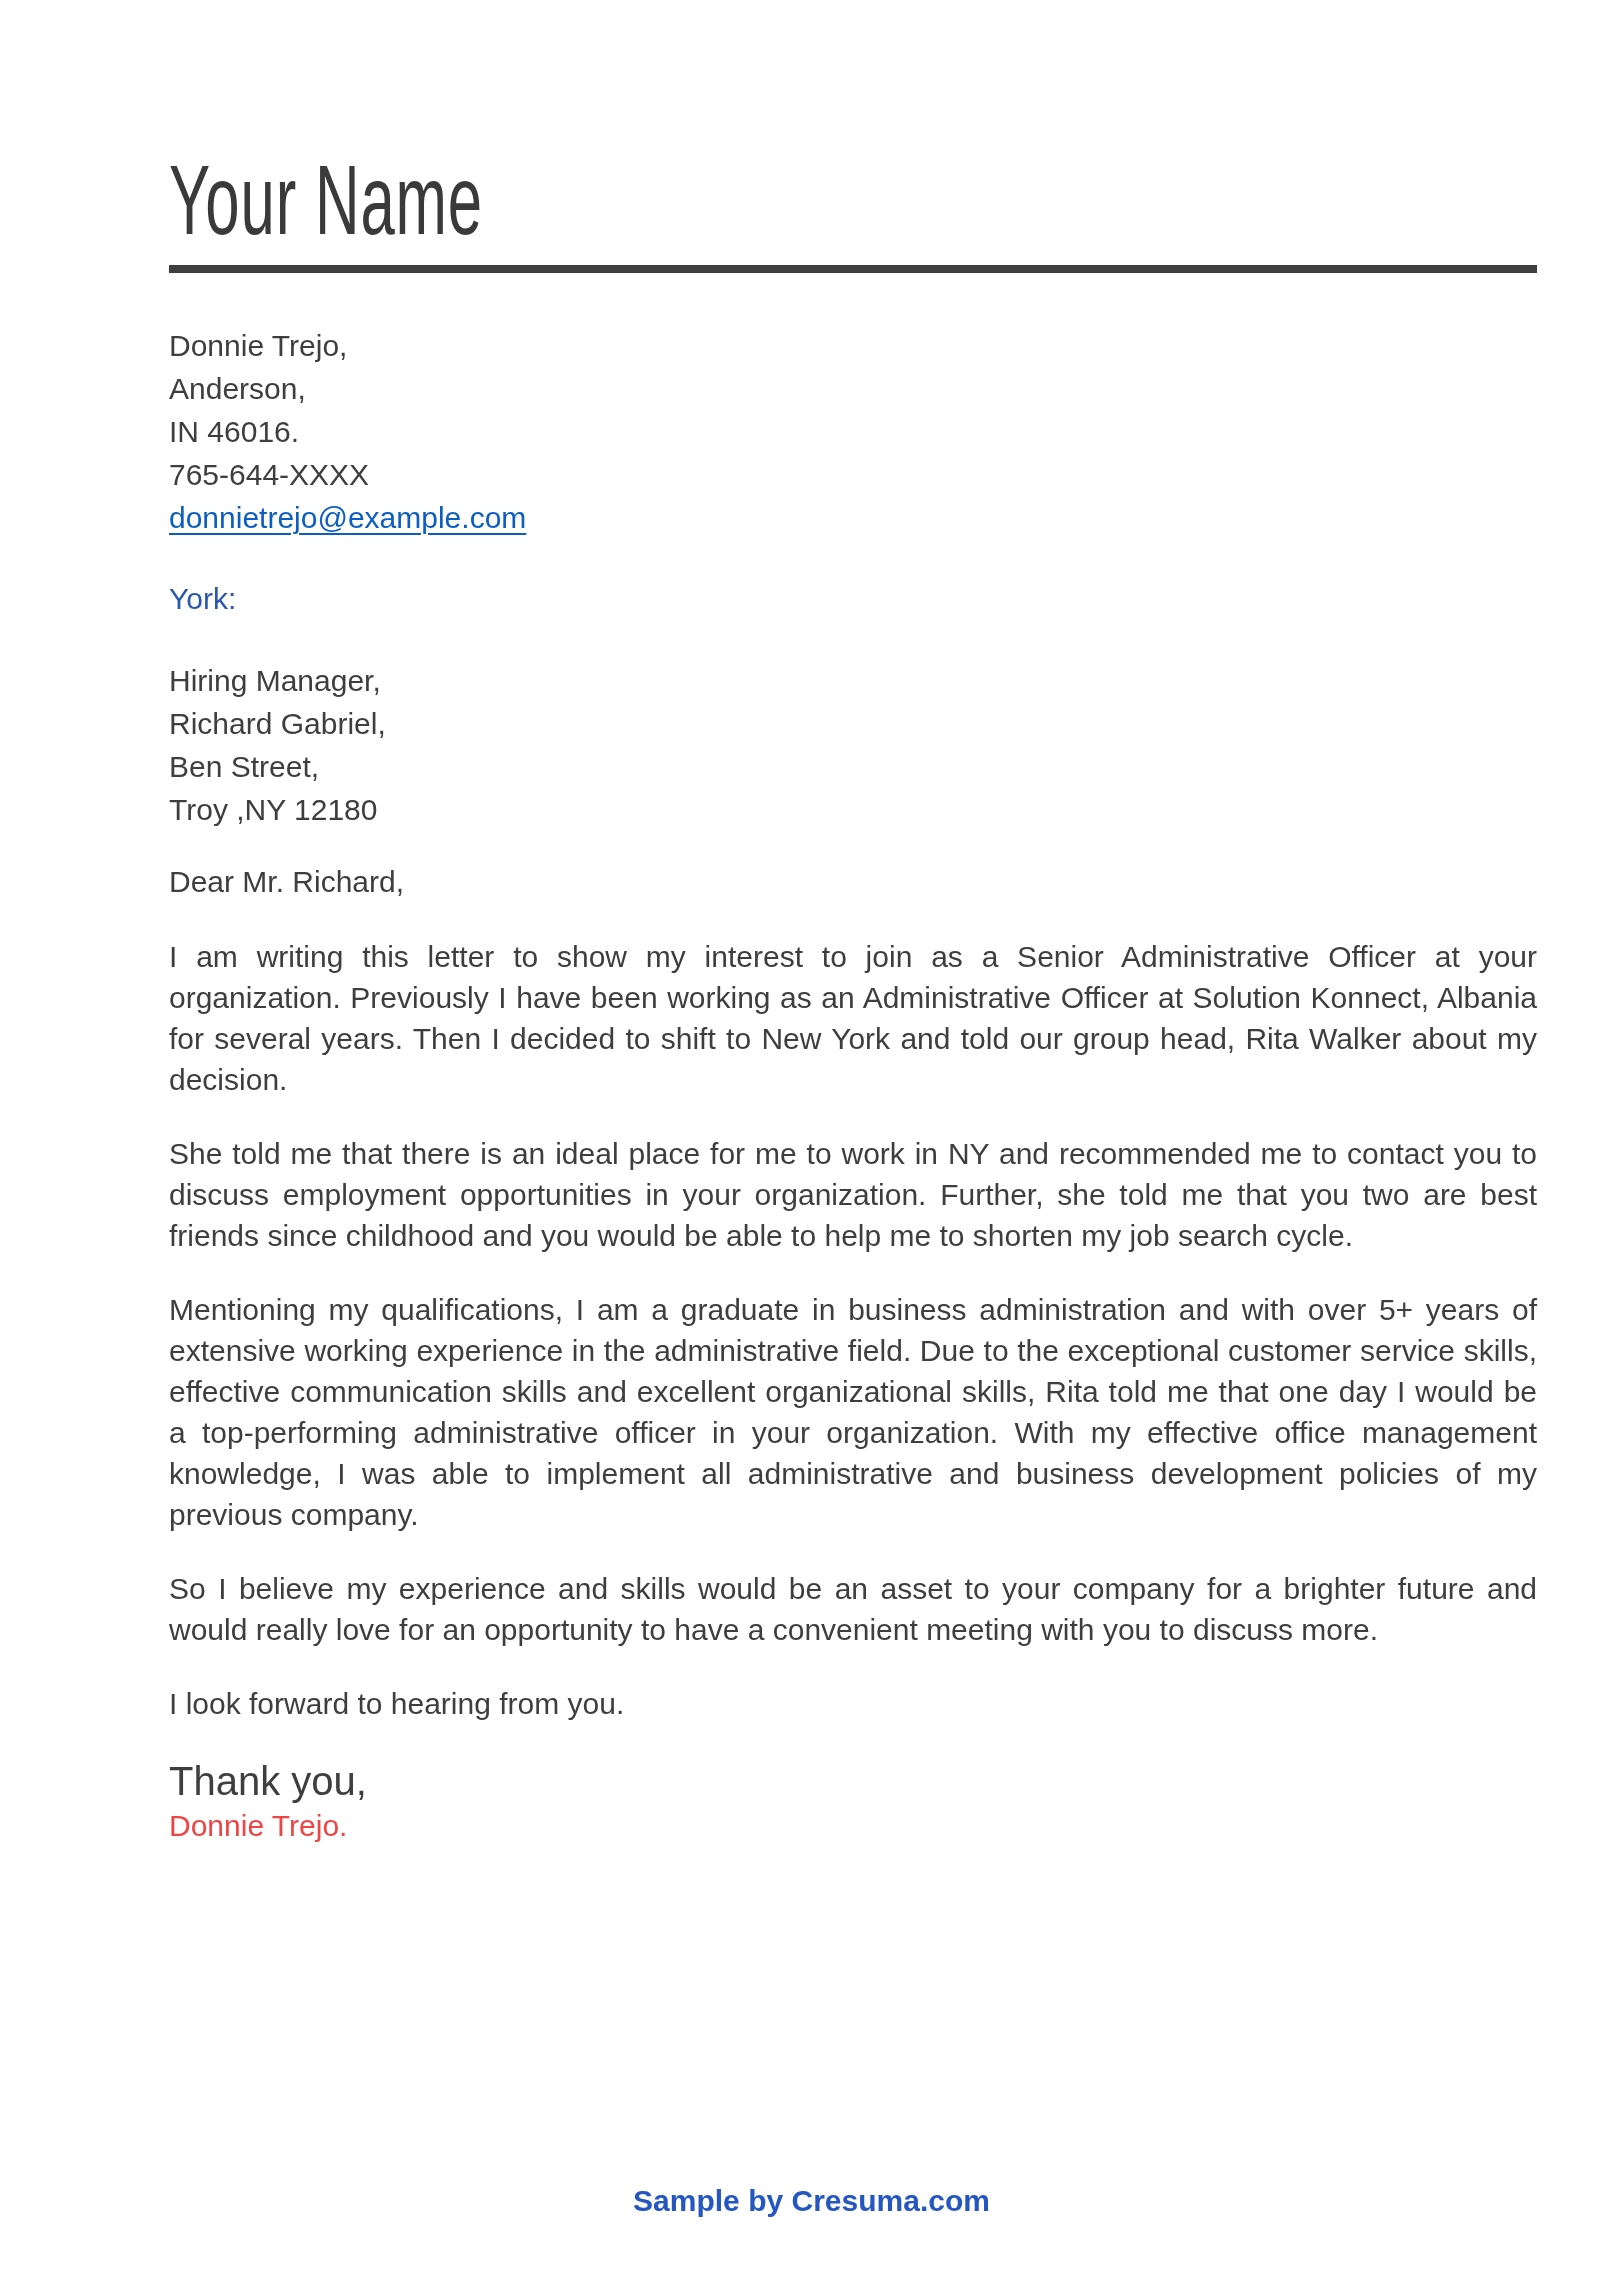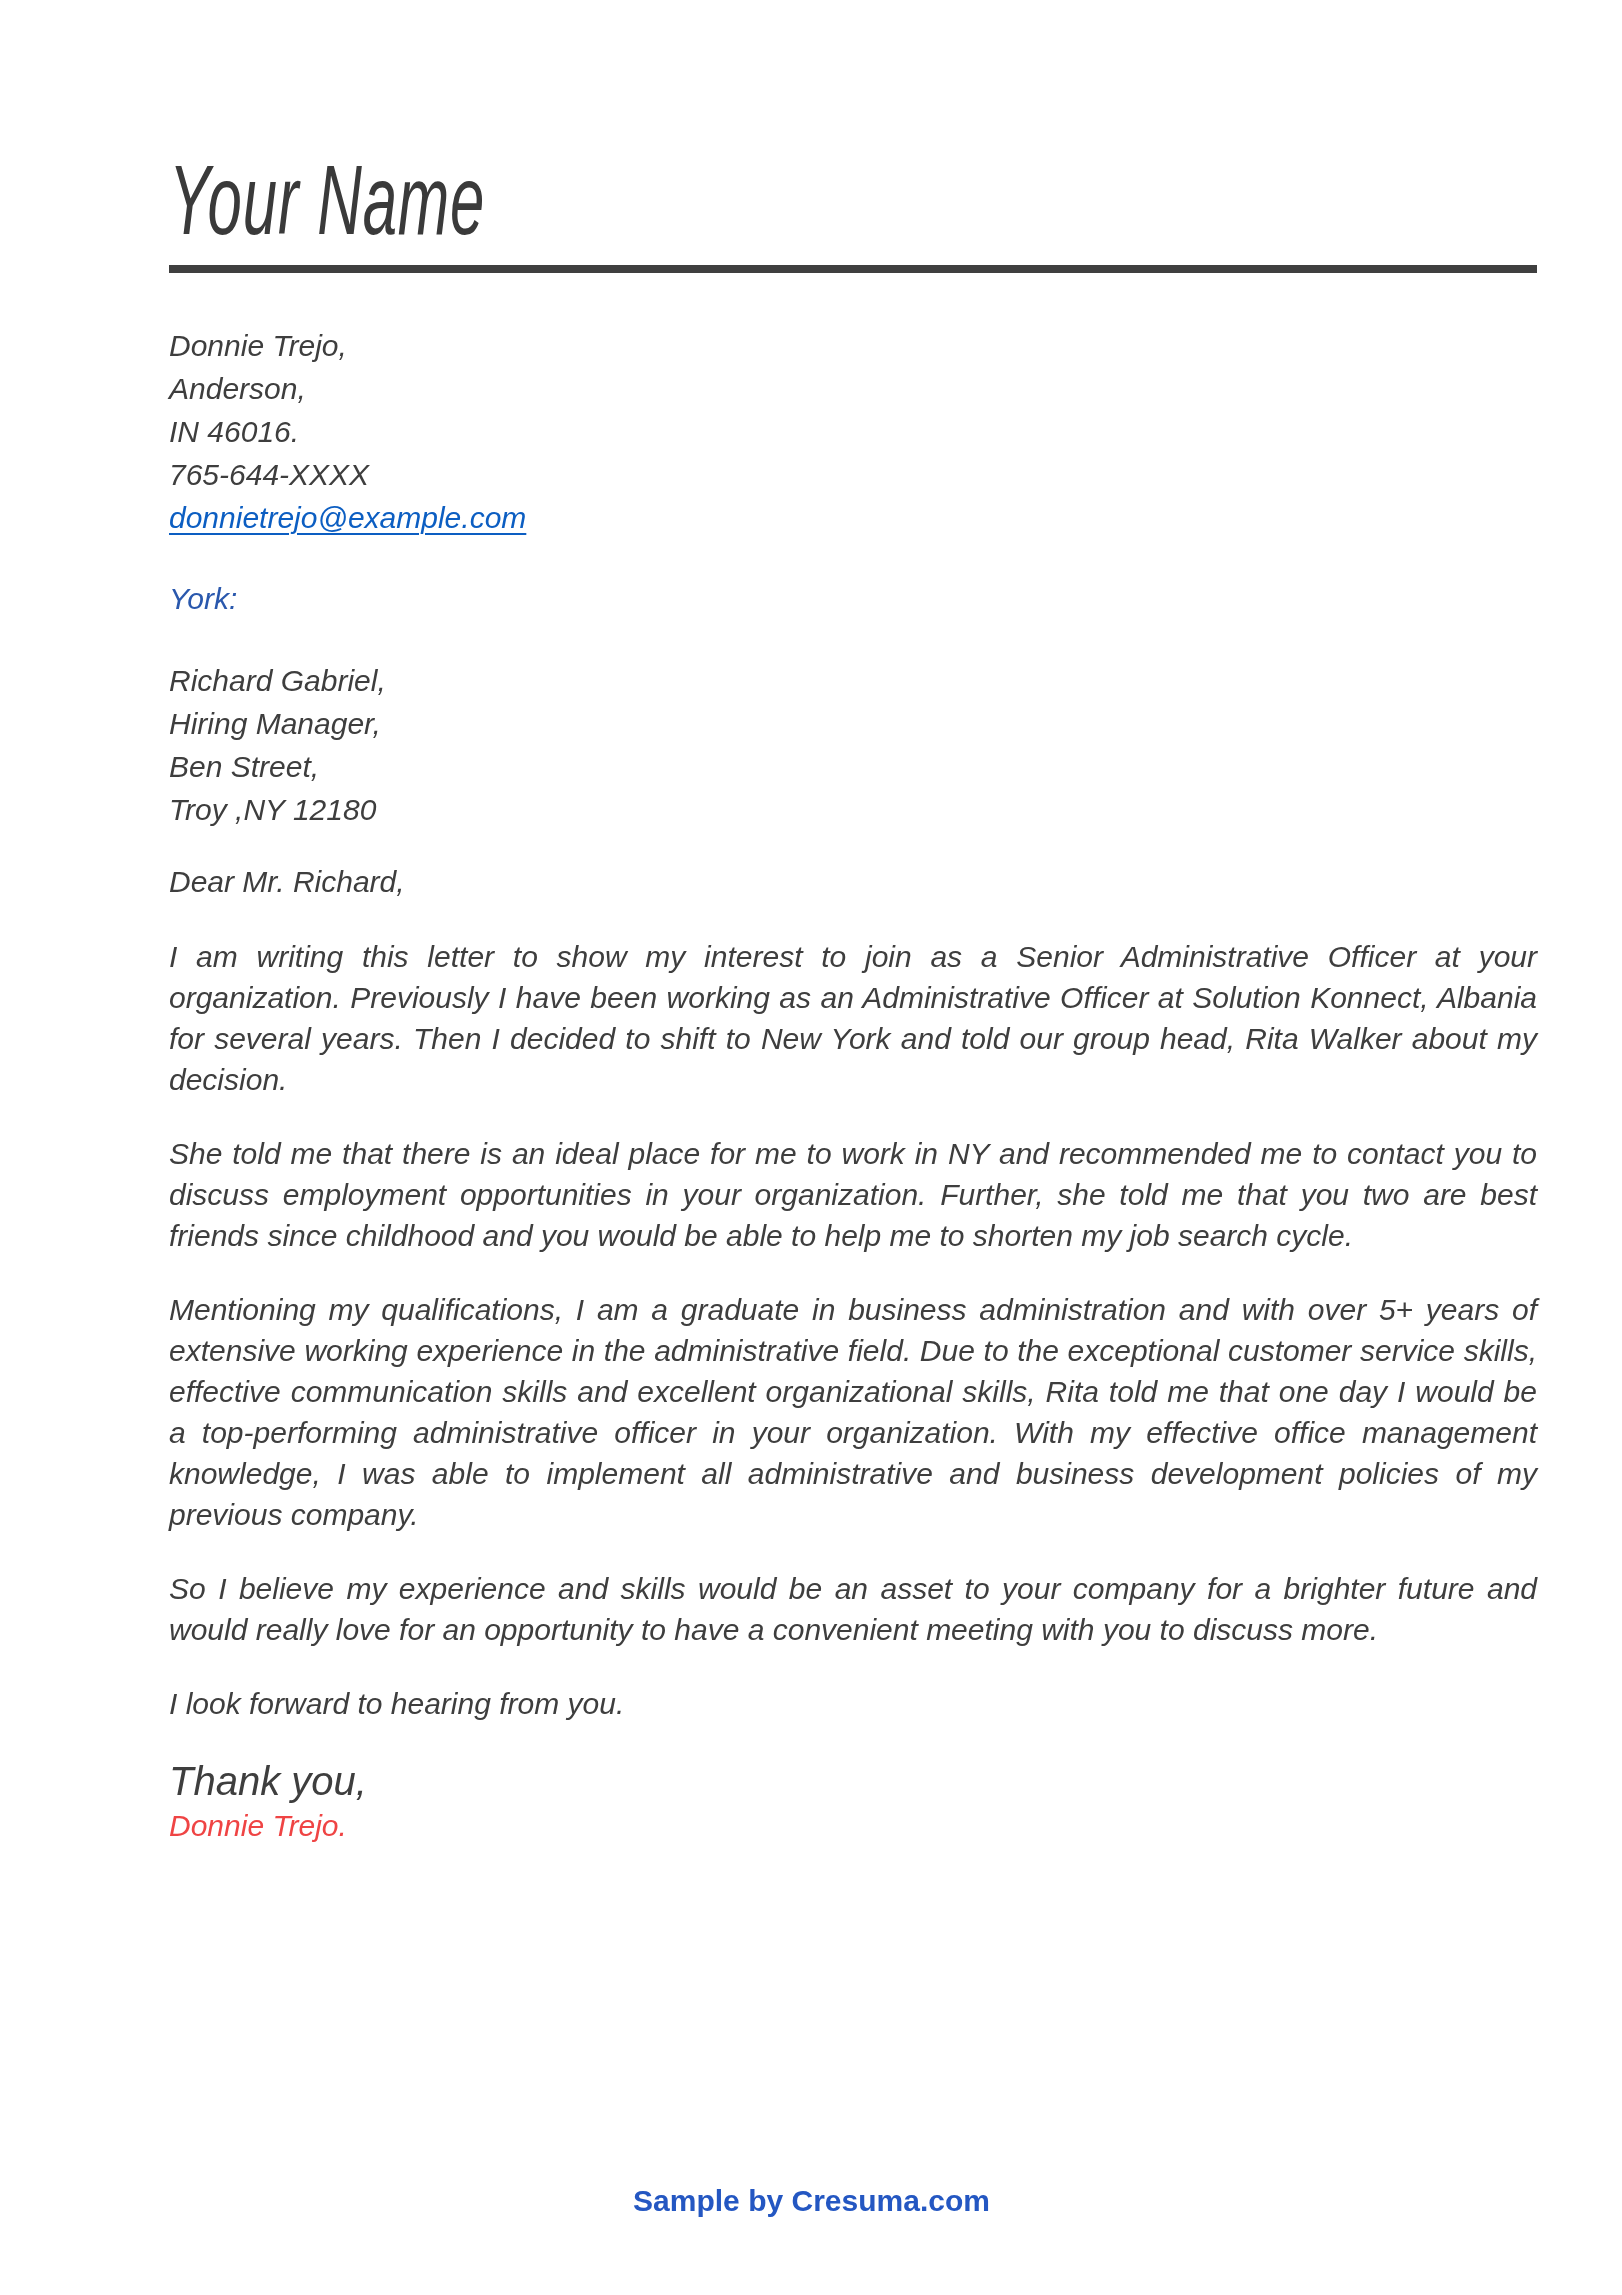--- a/index.html
+++ b/index.html
@@ -5,21 +5,21 @@
   html, body { margin: 0; padding: 0; background: #e8e8e8; }
   .page {
     position: relative;
     width: 1623px;
     height: 2295px;
     background: #ffffff;
     font-family: "Liberation Sans", sans-serif;
     color: #3e3e3e;
     overflow: hidden;
   }
-  .content { padding: 151px 86px 0 169px; font-style: italic; }
+  .content { padding: 151px 86px 0 169px; }
 
   h1.name {
     margin: 0;
     font-size: 98px;
     line-height: 98px;
     font-weight: 400;
     color: #3a3a3a;
     white-space: nowrap;
   }
   h1.name .condensed {
@@ -89,22 +89,22 @@
       <div>Donnie Trejo,</div>
       <div>Anderson,</div>
       <div>IN 46016.</div>
       <div>765-644-XXXX</div>
       <div><a class="email-link">donnietrejo@example.com</a></div>
     </section>
 
     <div class="date">York:</div>
 
     <section class="block recipient">
+      <div>Hiring Manager,</div>
       <div>Richard Gabriel,</div>
-      <div>Hiring Manager,</div>
       <div>Ben Street,</div>
       <div>Troy ,NY 12180</div>
     </section>
 
     <div class="salutation">Dear Mr. Richard,</div>
 
     <p class="para">I am writing this letter to show my interest to join as a Senior Administrative Officer at your organization. Previously I have been working as an Administrative Officer at Solution Konnect, Albania for several years. Then I decided to shift to New York and told our group head, Rita Walker about my decision.</p>
     <p class="para">She told me that there is an ideal place for me to work in NY and recommended me to contact you to discuss employment opportunities in your organization. Further, she told me that you two are best friends since childhood and you would be able to help me to shorten my job search cycle.</p>
     <p class="para">Mentioning my qualifications, I am a graduate in business administration and with over 5+ years of extensive working experience in the administrative field. Due to the exceptional customer service skills, effective communication skills and excellent organizational skills, Rita told me that one day I would be a top-performing administrative officer in your organization. With my effective office management knowledge, I was able to implement all administrative and business development policies of my previous company.</p>
     <p class="para">So I believe my experience and skills would be an asset to your company for a brighter future and would really love for an opportunity to have a convenient meeting with you to discuss more.</p>

